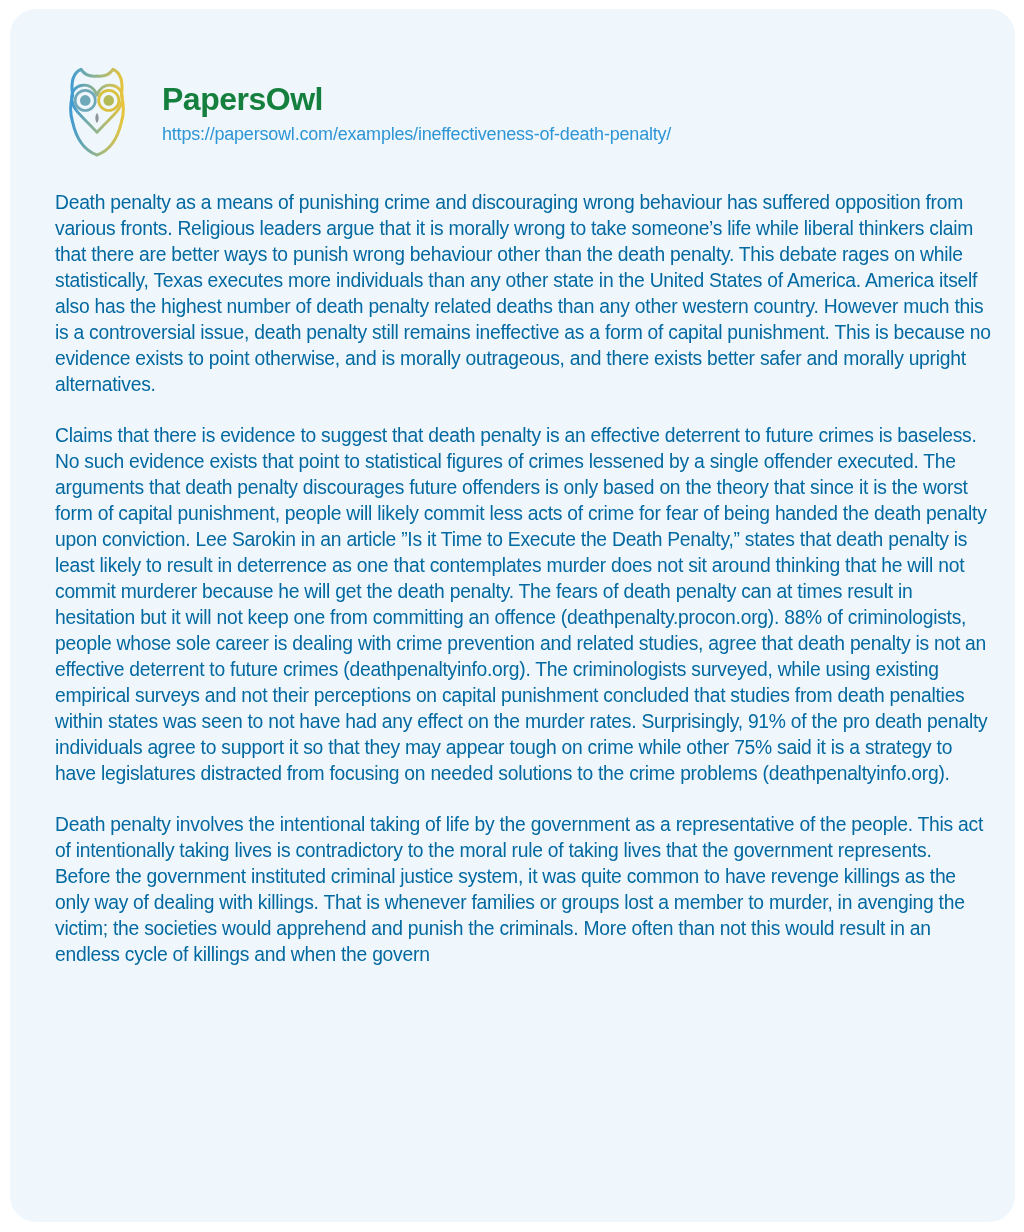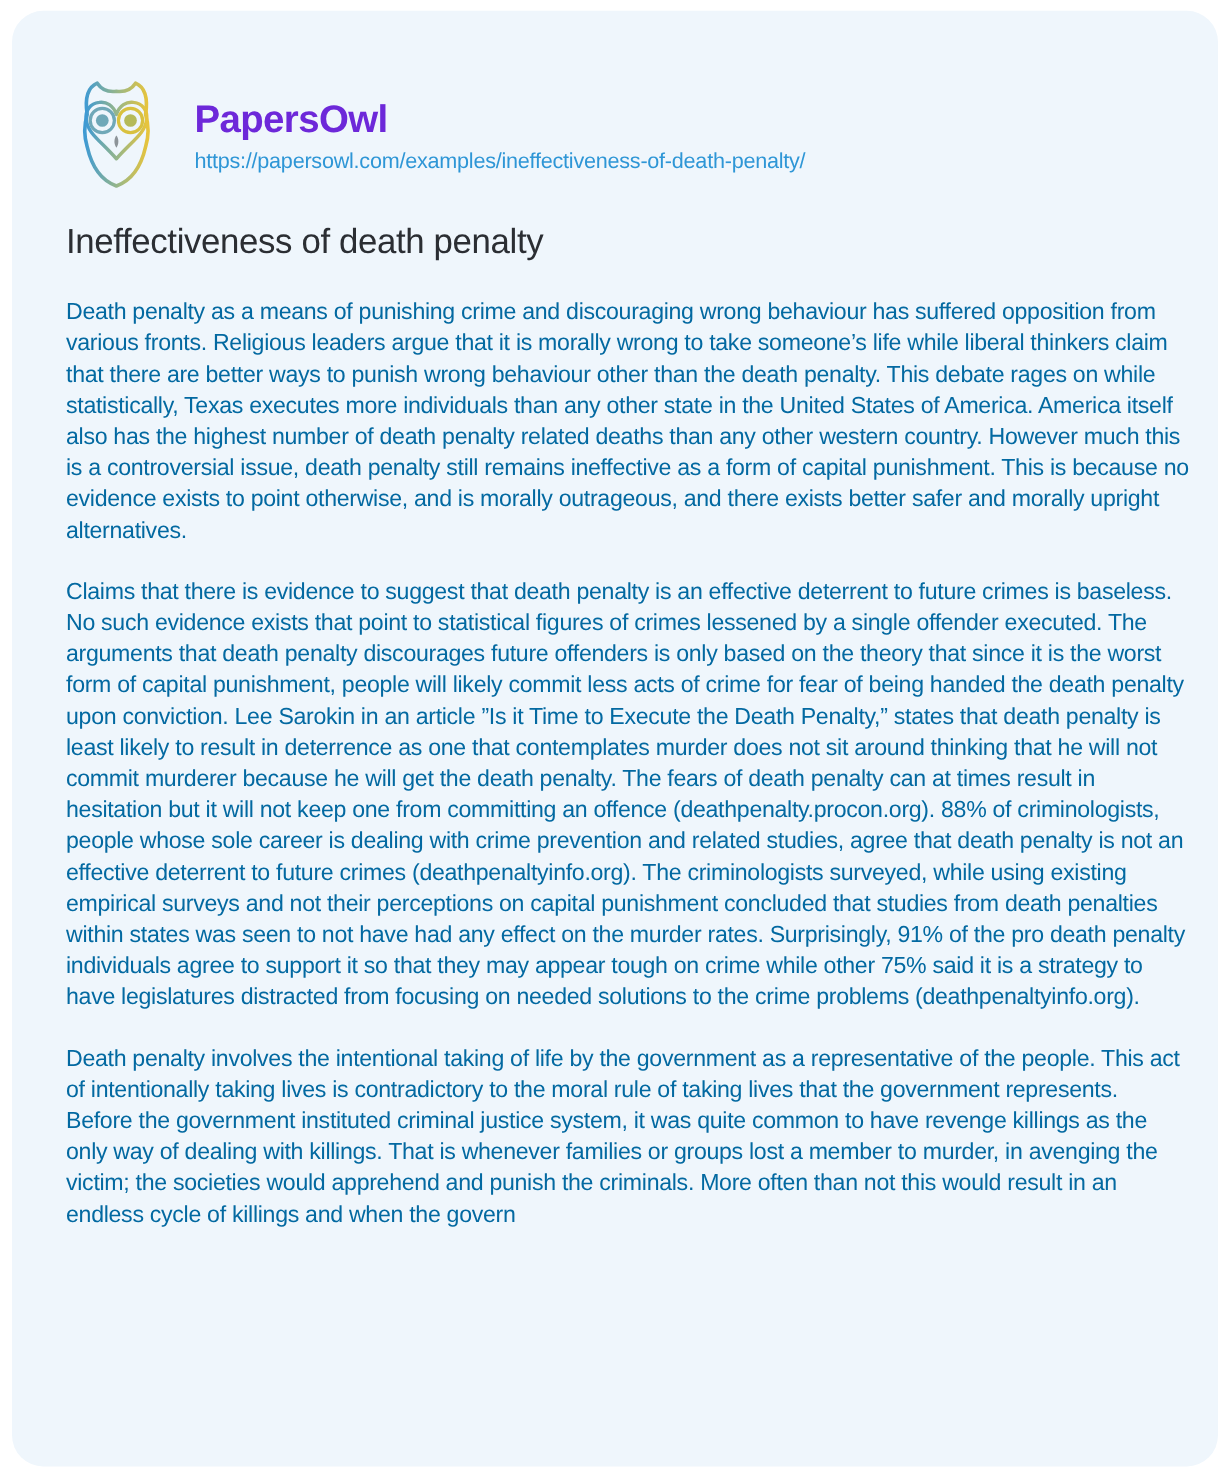--- a/index.html
+++ b/index.html
@@ -34,21 +34,21 @@
   .logo-wrap {
     width: 84px;
     height: 96px;
     flex: 0 0 auto;
   }
   .logo-wrap svg { display: block; width: 84px; height: 96px; }
   .brand-block { display: flex; flex-direction: column; justify-content: center; }
   .brand {
     font-size: 32px;
     font-weight: 700;
-    color: #6d28d9;
+    color: #15803d;
     letter-spacing: -0.5px;
     line-height: 1.15;
   }
   .url {
     margin-top: 7px;
     font-size: 18px;
     color: #2e96d6;
     text-decoration: none;
     letter-spacing: -0.2px;
   }
@@ -112,21 +112,20 @@
 
           <path d="M 50,57 C 52.6,60 52.6,66 50,69 C 47.4,66 47.4,60 50,57 Z" fill="#8d9499"></path>
         </svg>
       </div>
       <div class="brand-block">
         <div class="brand">PapersOwl</div>
         <a class="url" href="#">https://papersowl.com/examples/ineffectiveness-of-death-penalty/</a>
       </div>
     </div>
 
-    <h1 class="article-title">Ineffectiveness of death penalty</h1>
 
     <div class="essay">
       <p>Death penalty as a means of punishing crime and discouraging wrong behaviour has suffered opposition from various fronts. Religious leaders argue that it is morally wrong to take someone’s life while liberal thinkers claim that there are better ways to punish wrong behaviour other than the death penalty. This debate rages on while statistically, Texas executes more individuals than any other state in the United States of America. America itself also has the highest number of death penalty related deaths than any other western country. However much this is a controversial issue, death penalty still remains ineffective as a form of capital punishment. This is because no evidence exists to point otherwise, and is morally outrageous, and there exists better safer and morally upright alternatives.</p>
       <p>Claims that there is evidence to suggest that death penalty is an effective deterrent to future crimes is baseless. No such evidence exists that point to statistical figures of crimes lessened by a single offender executed. The arguments that death penalty discourages future offenders is only based on the theory that since it is the worst form of capital punishment, people will likely commit less acts of crime for fear of being handed the death penalty upon conviction. Lee Sarokin in an article ”Is it Time to Execute the Death Penalty,” states that death penalty is least likely to result in deterrence as one that contemplates murder does not sit around thinking that he will not commit murderer because he will get the death penalty. The fears of death penalty can at times result in hesitation but it will not keep one from committing an offence (deathpenalty.procon.org). 88% of criminologists, people whose sole career is dealing with crime prevention and related studies, agree that death penalty is not an effective deterrent to future crimes (deathpenaltyinfo.org). The criminologists surveyed, while using existing empirical surveys and not their perceptions on capital punishment concluded that studies from death penalties within states was seen to not have had any effect on the murder rates. Surprisingly, 91% of the pro death penalty individuals agree to support it so that they may appear tough on crime while other 75% said it is a strategy to have legislatures distracted from focusing on needed solutions to the crime problems (deathpenaltyinfo.org).</p>
       <p>Death penalty involves the intentional taking of life by the government as a representative of the people. This act of intentionally taking lives is contradictory to the moral rule of taking lives that the government represents. Before the government instituted criminal justice system, it was quite common to have revenge killings as the only way of dealing with killings. That is whenever families or groups lost a member to murder, in avenging the victim; the societies would apprehend and punish the criminals. More often than not this would result in an endless cycle of killings and when the govern</p>
     </div>
 
   </div>
 </div>
 

